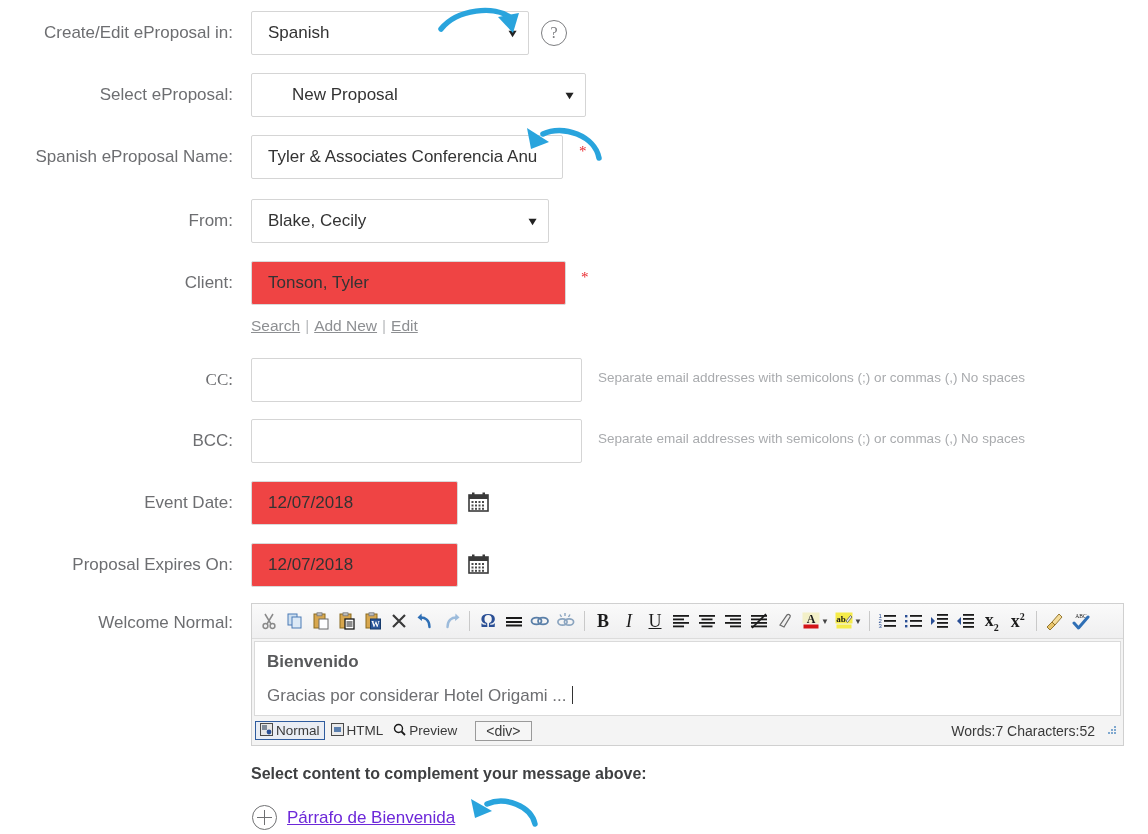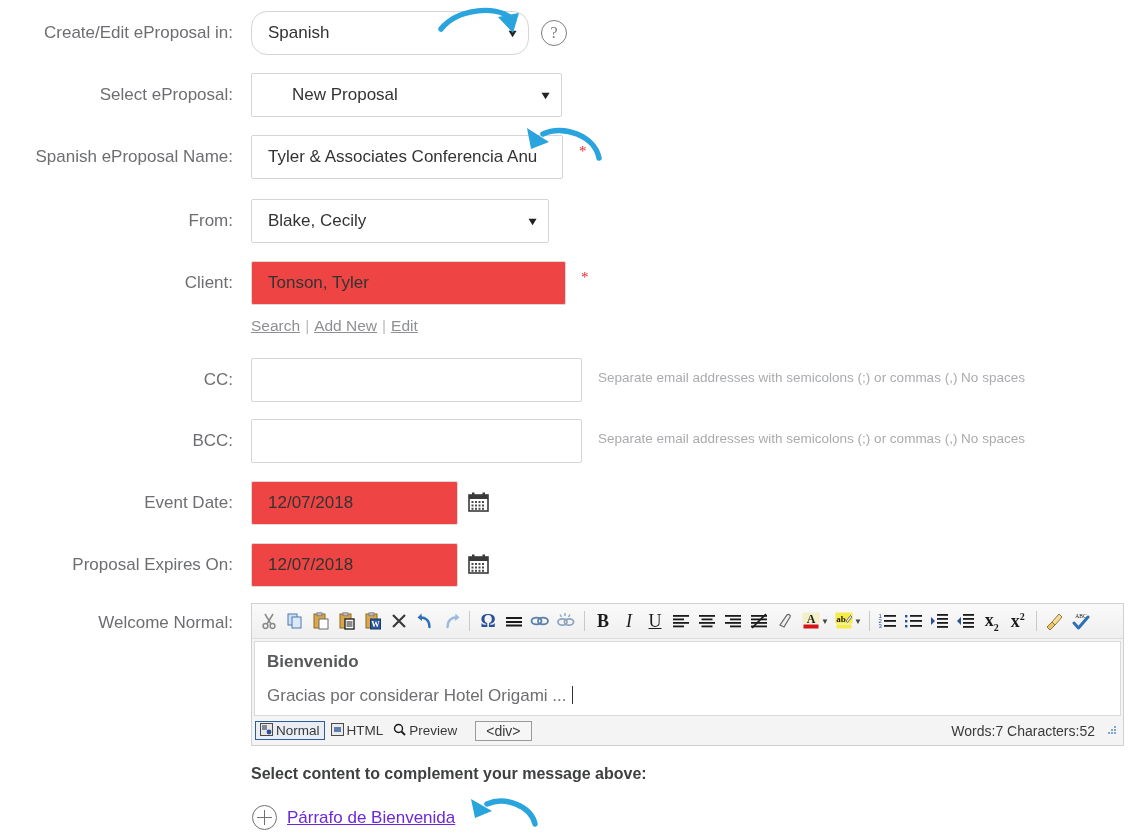--- a/index.html
+++ b/index.html
@@ -214,28 +214,28 @@
   }
 
   .anno { position:absolute; pointer-events:none; }
 </style>
 </head>
 <body>
 
 <div class="form">
 
   <div class="lbl" style="left:0;top:23px;width:233px;">Create/Edit eProposal in:</div>
-  <div class="select-box" style="left:251px;top:11px;width:278px;border-radius:16px;">
+  <div class="select-box" style="left:251px;top:11px;width:278px;">
     <span class="val">Spanish</span>
     <span class="caret">▼</span>
   </div>
   <div class="help-icon" style="left:541px;top:20px;">?</div>
 
   <div class="lbl" style="left:0;top:85px;width:233px;">Select eProposal:</div>
-  <div class="select-box" style="left:251px;top:73px;width:311px;padding-left:40px;">
+  <div class="select-box" style="left:251px;top:73px;width:335px;padding-left:40px;">
     <span class="val">New Proposal</span>
     <span class="caret">▼</span>
   </div>
 
   <div class="lbl" style="left:0;top:147px;width:233px;">Spanish eProposal Name:</div>
   <div class="text-box" style="left:251px;top:135px;width:312px;">
     <span>Tyler &amp; Associates Conferencia Anu</span>
   </div>
   <div class="req" style="left:579px;top:144px;">*</div>
 
@@ -247,21 +247,21 @@
 
   <div class="lbl" style="left:0;top:273px;width:233px;">Client:</div>
   <div class="text-box gray" style="left:251px;top:261px;width:315px;">
     <span>Tonson, Tyler</span>
   </div>
   <div class="req" style="left:581px;top:270px;">*</div>
   <div class="links" style="left:251px;top:317px;">
     <a>Search</a><span class="sep">|</span><a>Add New</a><span class="sep">|</span><a>Edit</a>
   </div>
 
-  <div class="lbl" style="left:0;top:370px;width:233px;">CC:</div>
+  <div class="lbl" style="left:0;top:370px;width:233px;font-family:Liberation Serif, serif;">CC:</div>
   <div class="text-box empty" style="left:251px;top:358px;width:331px;">
     <span></span>
   </div>
   <div class="hint" style="left:598px;top:370px;">Separate email addresses with semicolons (;) or commas (,) No spaces</div>
 
   <div class="lbl" style="left:0;top:431px;width:233px;">BCC:</div>
   <div class="text-box empty" style="left:251px;top:419px;width:331px;">
     <span></span>
   </div>
   <div class="hint" style="left:598px;top:431px;">Separate email addresses with semicolons (;) or commas (,) No spaces</div>

